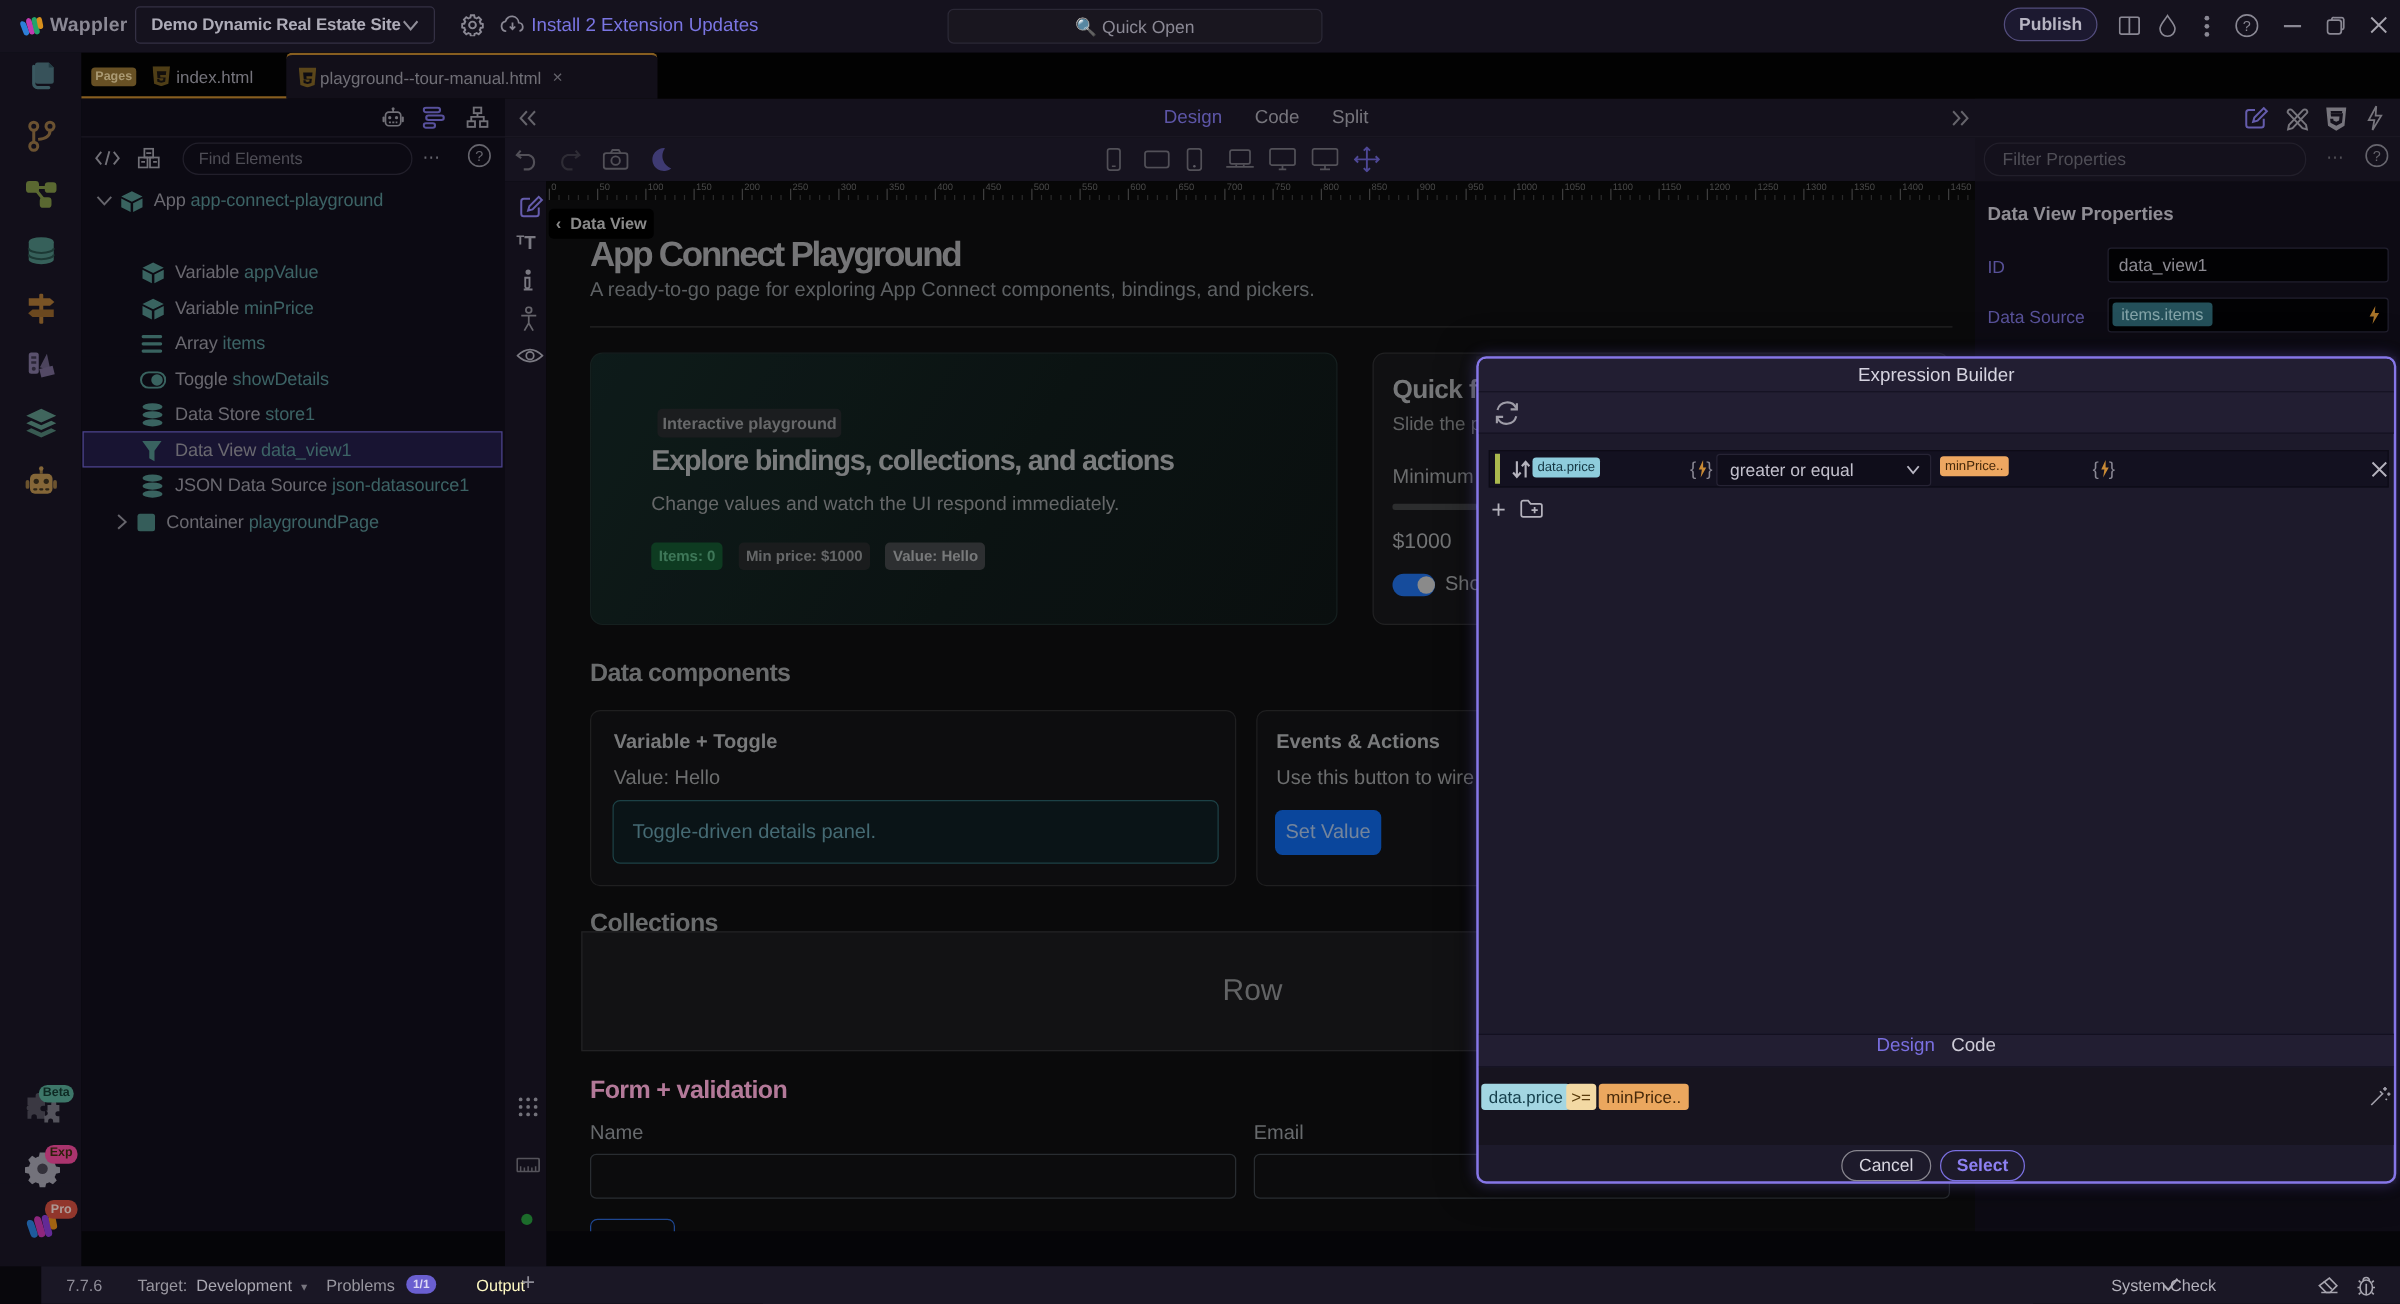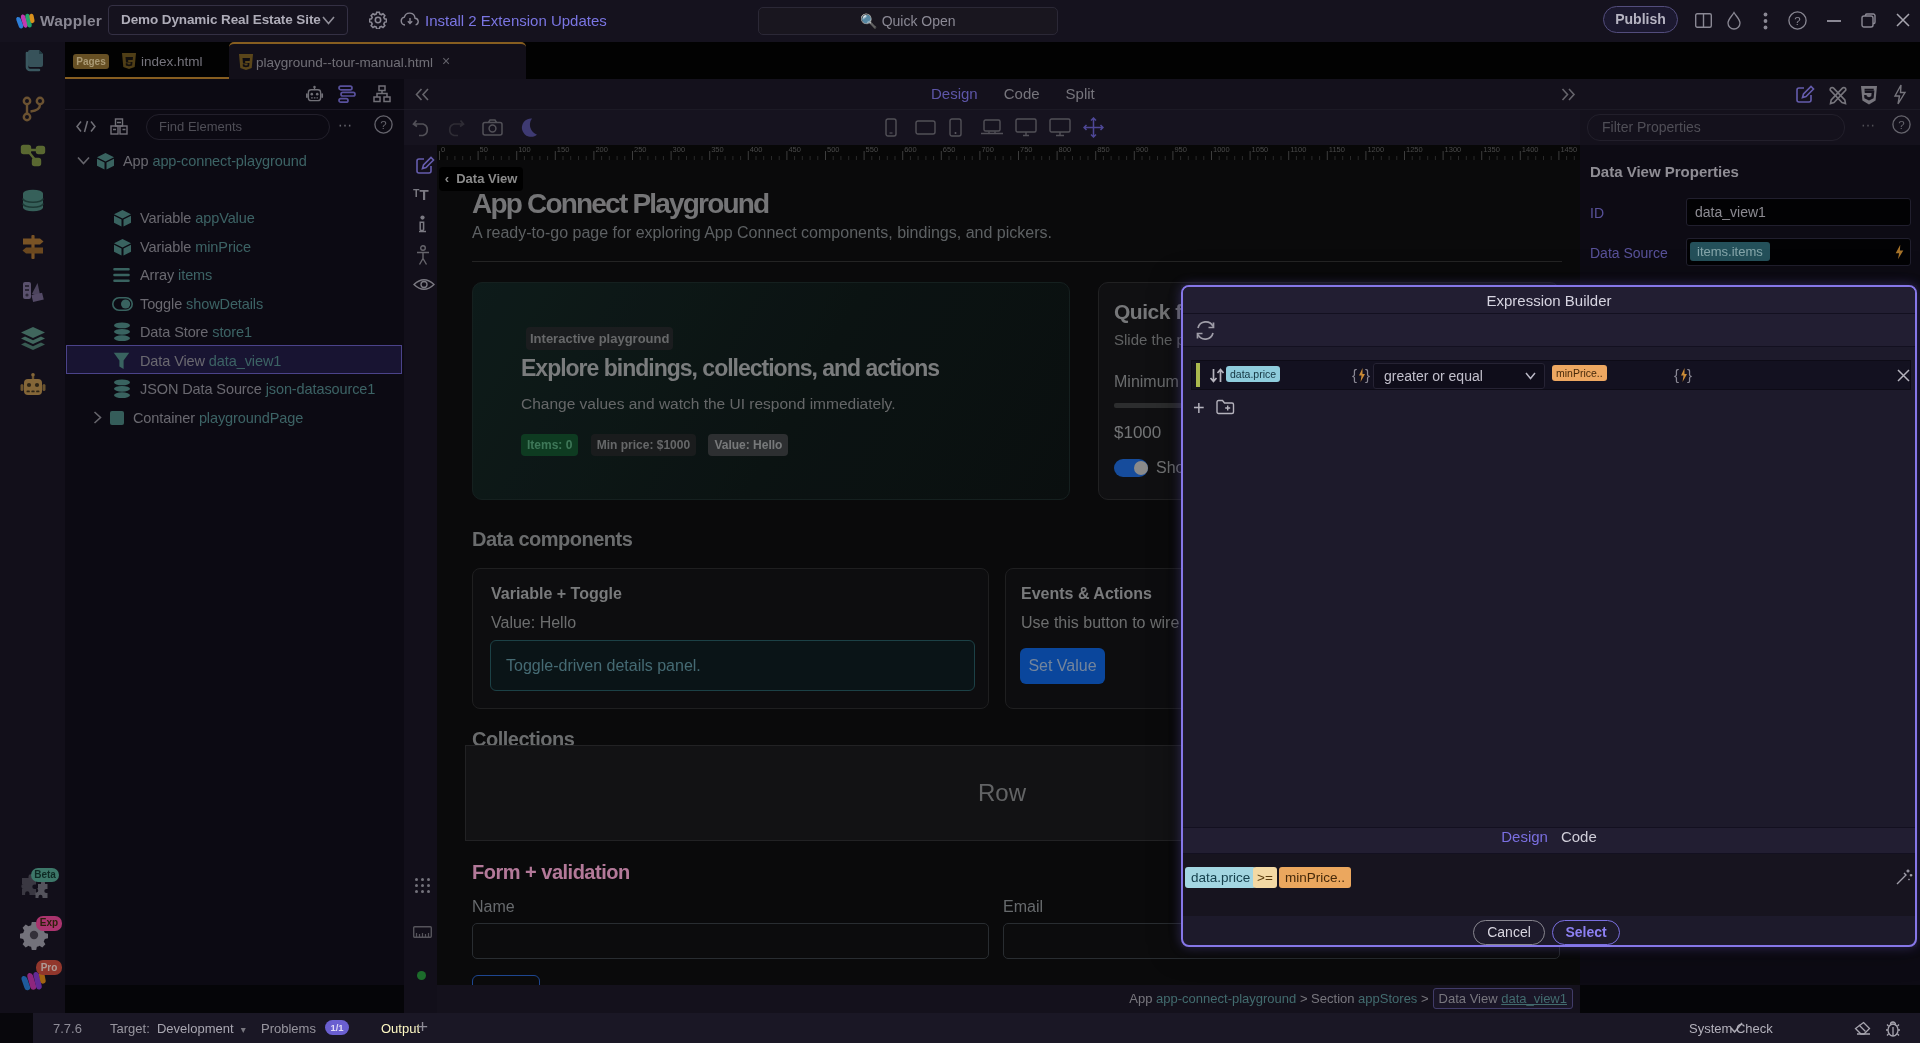--- a/index.html
+++ b/index.html
@@ -740,23 +740,20 @@
     <div class="abs rlabel" style="top:126px">ID</div>
     <div class="abs rinput" style="top:119px;color:#c2c0ca;font-size:14px;line-height:26px;padding-left:8px">data_view1</div>
     <div class="abs rlabel" style="top:166px">Data Source</div>
     <div class="abs rinput" style="top:159px">
         <span style="position:absolute;left:3px;top:3px;background:#32707d;color:#b8e4ea;font-size:13px;border-radius:3px;padding:2px 7px">items.items</span>
       </div>
     <svg class="abs" style="left:314px;top:165px" width="11" height="16" viewBox="0 0 14 21">
         <path d="M8 1 L2 12 h4.5 L5 20 L12 8.5 h-4.5z" fill="#e8a03a"></path>
       </svg>
   </div>
-  <div class="abs" id="bcbar">
-    <div id="bc">App <span class="t">app-connect-playground</span> &gt; Section <span class="t">appStores</span> &gt;<span style="border:1px solid #5b5490;border-radius:3px;background:rgba(110,100,200,0.10);padding:2px 5px;margin-left:4px">Data View <span class="t" style="text-decoration:underline">data_view1</span></span></div>
-  </div>
   <div class="abs" id="statusbar">
     <div class="abs" style="left:20px;top:8px">7.7.6</div>
     <div class="abs" style="left:77px;top:8px;color:#98969f">Target:&nbsp; <span style="color:#a9a7b1">Development</span>&nbsp;&nbsp;<span style="font-size:10px;color:#78767f">▾</span></div>
     <div class="abs" style="left:228px;top:8px;color:#98969f">Problems</div>
     <div class="abs" style="left:292px;top:7px;width:24px;height:15px;background:#6a5fd0;border-radius:8px;color:#ded9f5;font-size:9.5px;font-weight:bold;text-align:center;line-height:15px">1/1</div>
     <div class="abs" style="left:348px;top:8px;color:#fef9c3">Output</div>
     <div class="abs" style="left:384px;top:3px;color:#8e8c97;font-size:19px;font-weight:100">+</div>
     <svg class="abs" style="left:1697px;top:9px" width="13" height="11" viewBox="0 0 13 11">
         <path d="M1 6 l3.6 4 L12 1" stroke="#a7a5af" stroke-width="1.6" fill="none"></path>
       </svg>

